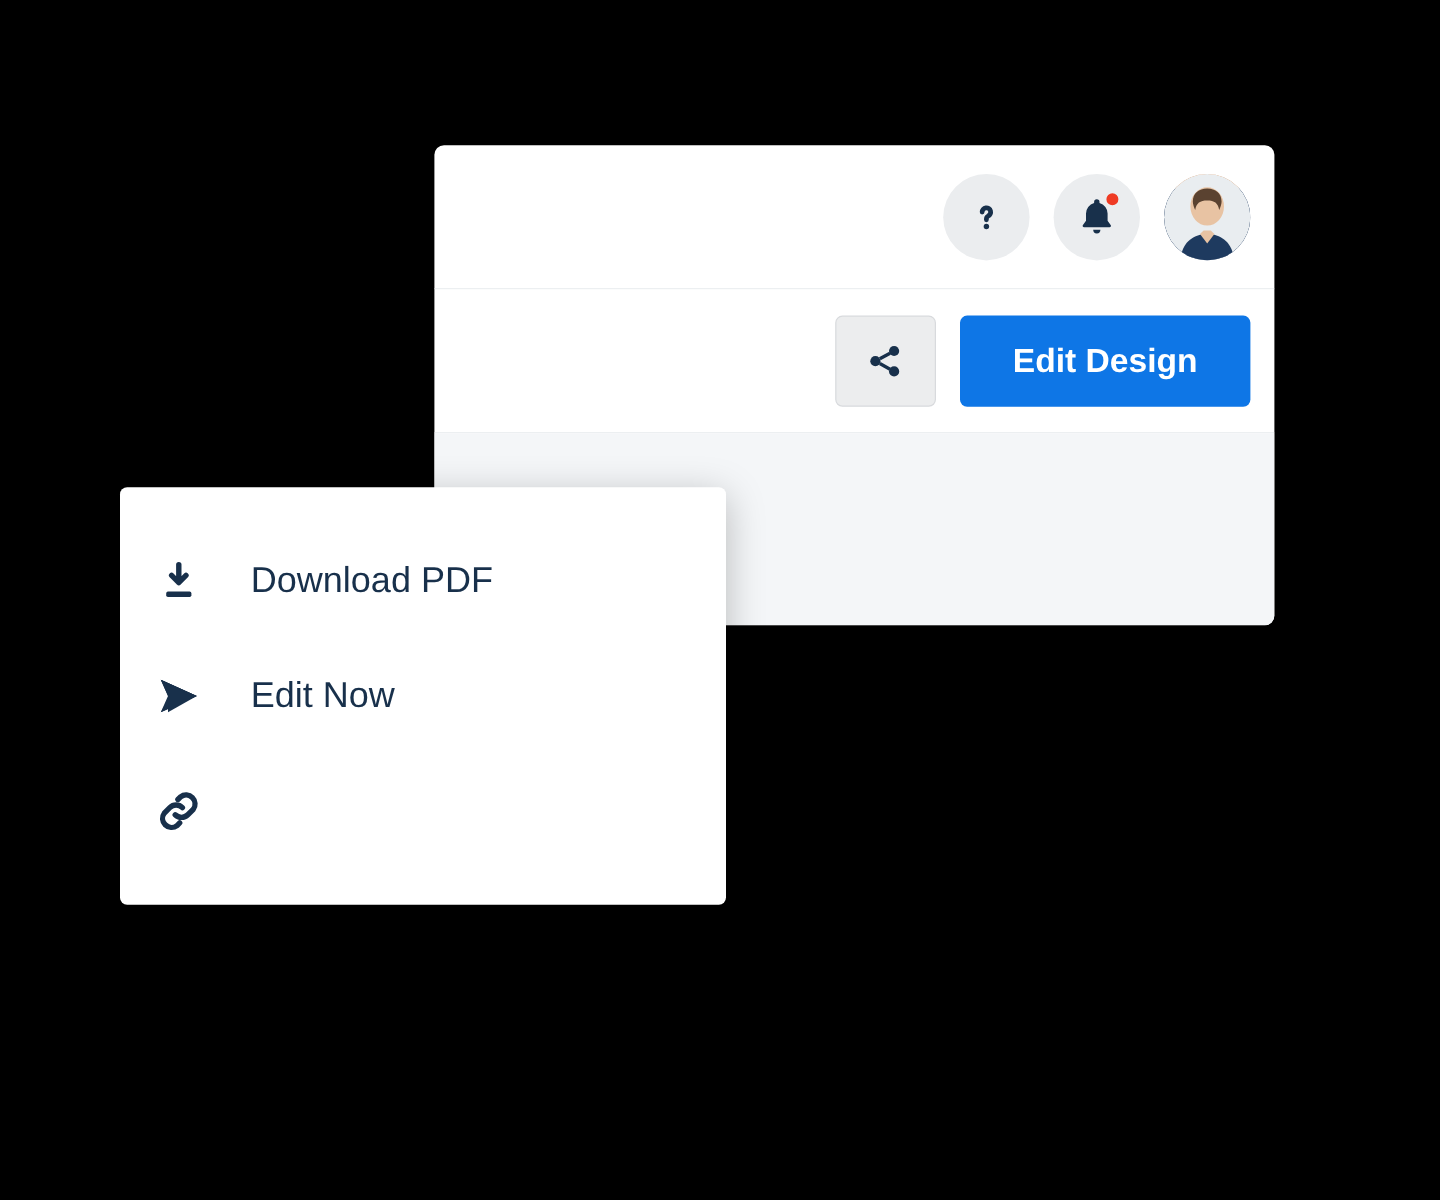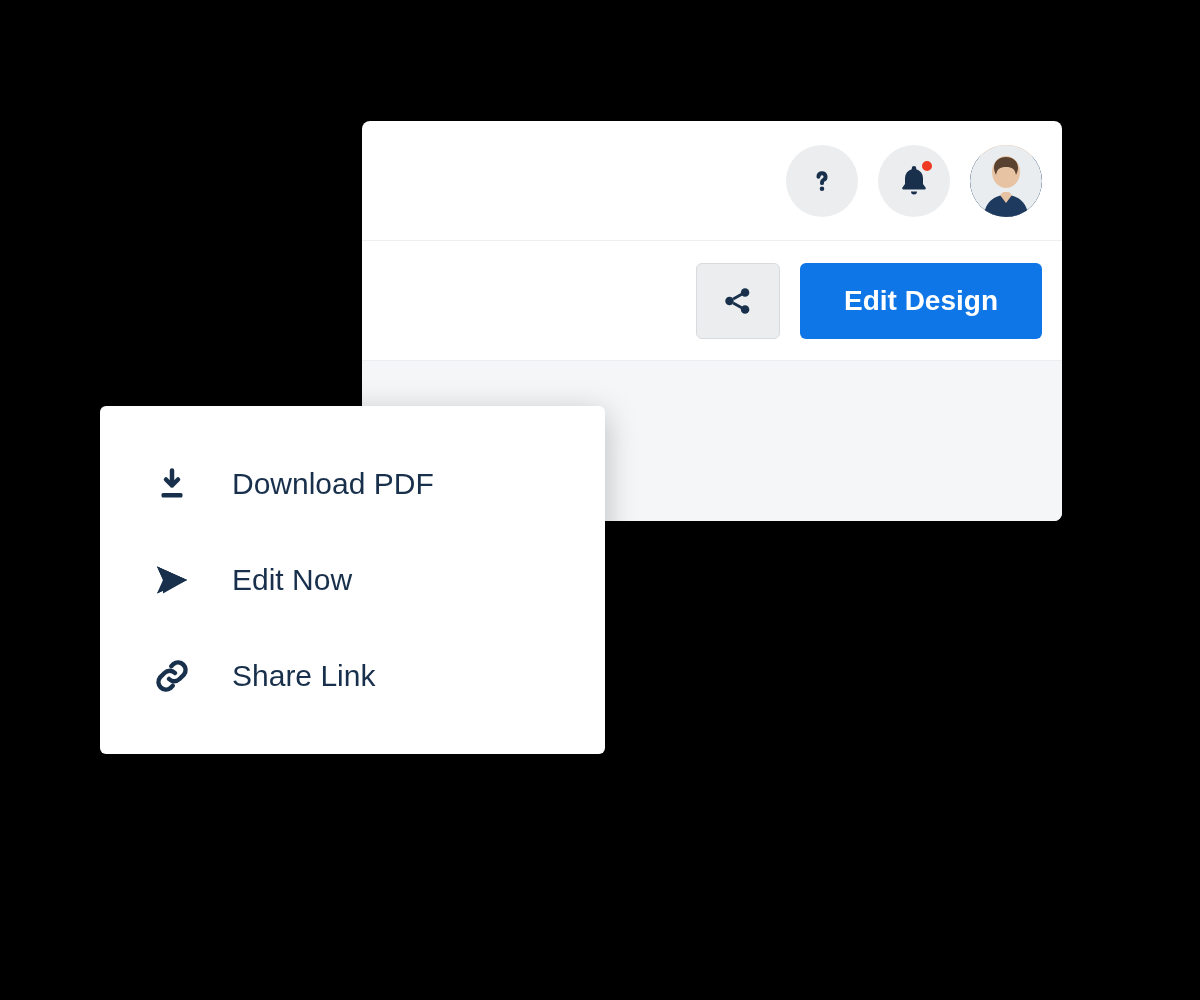--- a/index.html
+++ b/index.html
@@ -111,21 +111,21 @@
       top: 406px;
       width: 505px;
       background: #fff;
       border-radius: 6px;
       box-shadow: 0 8px 32px rgba(0,0,0,0.25);
       padding: 30px 0;
     }
     .menu-item {
       display: flex;
       align-items: center;
-      padding: 28px 52px;
+      padding: 28px 29px;
       gap: 40px;
       cursor: pointer;
       color: #18304b;
     }
     .menu-icon {
       width: 40px;
       height: 40px;
       display: flex;
       align-items: center;
       justify-content: center;
@@ -213,15 +213,14 @@
     </span>
     <span class="menu-label">Edit Now</span>
   </div>
   <div class="menu-item">
     <span class="menu-icon">
       <svg width="36" height="36" viewBox="0 0 24 24" fill="none" stroke="#18304b" stroke-width="3" stroke-linecap="round">
         <path d="M10 14a5 5 0 0 0 7 0l3-3a5 5 0 0 0-7-7l-1.5 1.5"></path>
         <path d="M14 10a5 5 0 0 0-7 0l-3 3a5 5 0 0 0 7 7l1.5-1.5"></path>
       </svg>
     </span>
-    <span class="menu-label">Share Link</span>
   </div>
 </div>
 
 </body></html>

